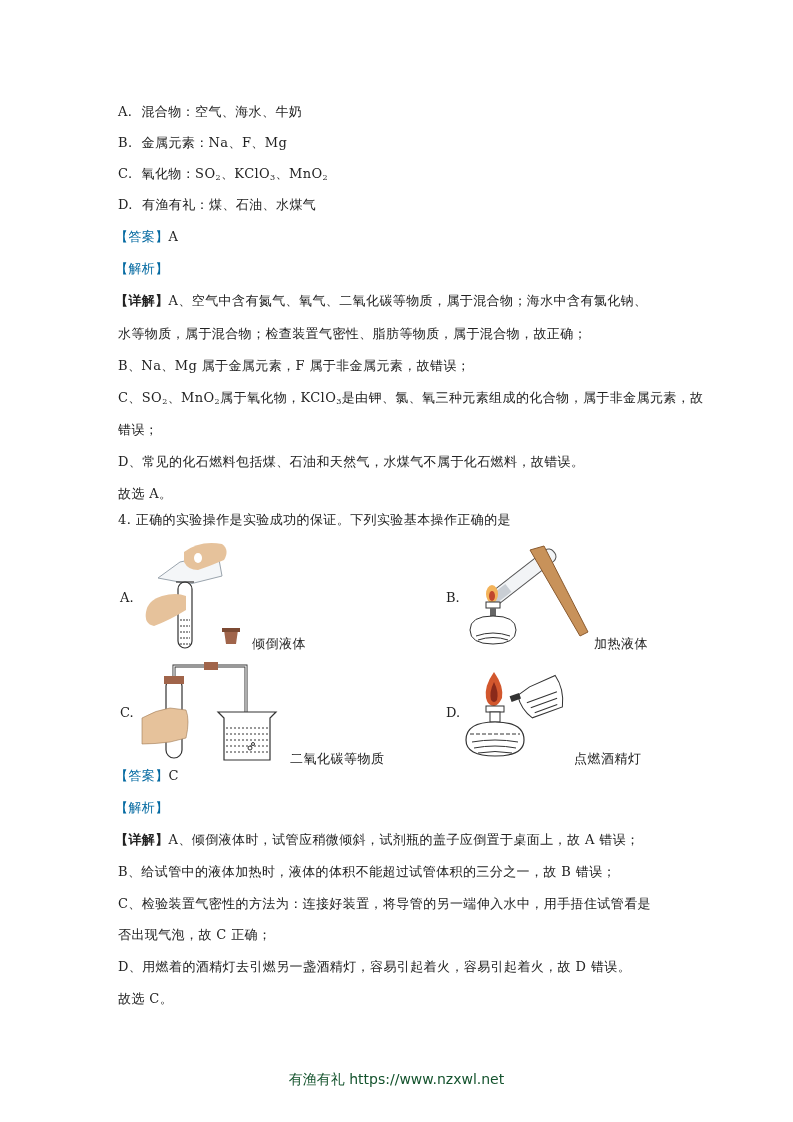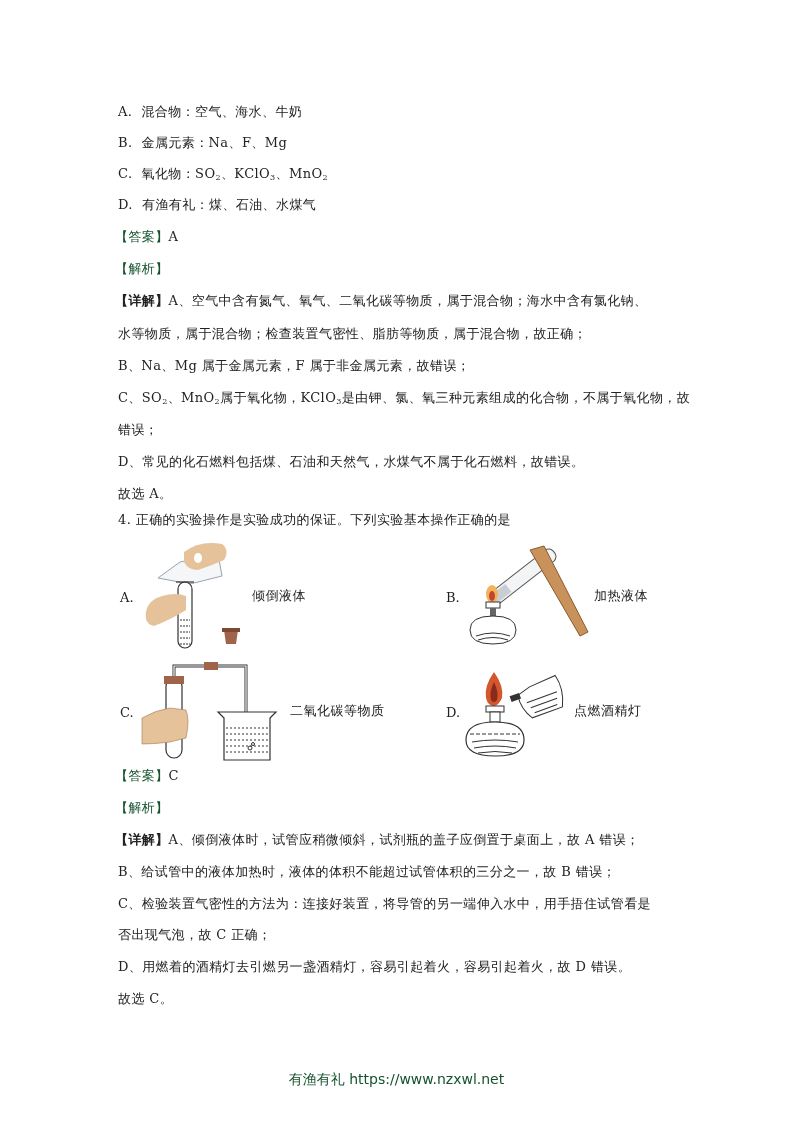--- a/index.html
+++ b/index.html
@@ -1,23 +1,23 @@
 <!DOCTYPE html>
 <html><head>
 <meta charset="utf-8">
 <style>
   html, body { margin: 0; padding: 0; background: #ffffff; }
   body { width: 793px; height: 1122px; position: relative; overflow: hidden;
          font-family: "DejaVu Serif", "Liberation Serif", serif; color: #222; }
   .line { position: absolute; left: 118px; font-size: 13px; line-height: 16px; white-space: nowrap; letter-spacing: 0.4px; text-align: center; }
-  .tag { color: #14532d; }
+  .tag { color: #0369a1; }
   .bk { font-weight: bold; }
   sub { font-size: 8px; vertical-align: -2px; line-height: 0; }
   .opt-label { position: absolute; font-size: 13px; line-height: 16px; white-space: nowrap; }
-  .opt-text { position: absolute; font-size: 13px; line-height: 16px; white-space: nowrap; letter-spacing: 0.5px; }
+  .opt-text { position: absolute; font-size: 13px; line-height: 16px; white-space: nowrap; letter-spacing: 0.5px; margin-top: 48px; }
   .fig { position: absolute; }
   .footer { position: absolute; left: 0; width: 793px; top: 1071px; text-align: center;
             font-family: "DejaVu Sans", "Liberation Sans", sans-serif; font-size: 14px; color: #14532d; }
 </style>
 </head>
 <body>
 
 <div class="line" style="top:104px">
   <span>A.</span>&nbsp;
   <span>混合物：空气、海水、牛奶</span>
@@ -41,21 +41,21 @@
 <div class="line" style="top:261px; left:115px">
   <span class="tag">【解析】</span>
 </div>
 
 <div class="line" style="top:293px; left:115px">
   <span class="bk">【详解】</span><span>A、空气中含有氮气、氧气、二氧化碳等物质，属于混合物；海水中含有氯化钠、</span>
 </div>
 <div class="line" style="top:326px"><span>水等物质，属于混合物；检查装置气密性、脂肪等物质，属于混合物，故正确；</span></div>
 <div class="line" style="top:358px"><span>B、Na、Mg 属于金属元素，F 属于非金属元素，故错误；</span></div>
 <div class="line" style="top:390px">
-  <span>C、SO</span><sub>2</sub><span>、MnO</span><sub>2</sub><span>属于氧化物，KClO</span><sub>3</sub><span>是由钾、氯、氧三种元素组成的化合物，不属于氧化物，故</span>
+  <span>C、SO</span><sub>2</sub><span>、MnO</span><sub>2</sub><span>属于氧化物，KClO</span><sub>3</sub><span>是由钾、氯、氧三种元素组成的化合物，属于非金属元素，故</span>
 </div>
 <div class="line" style="top:422px"><span>错误；</span></div>
 <div class="line" style="top:454px"><span>D、常见的化石燃料包括煤、石油和天然气，水煤气不属于化石燃料，故错误。</span></div>
 <div class="line" style="top:486px"><span>故选 A。</span></div>
 
 <div class="line" style="top:512px"><span>4.  正确的实验操作是实验成功的保证。下列实验基本操作正确的是</span></div>
 
 <div class="opt-label" style="left:120px; top:590px">A.</div>
 <div class="fig" style="left:140px; top:540px; width:110px; height:115px">
   <svg width="110" height="115" viewBox="0 0 110 115">

